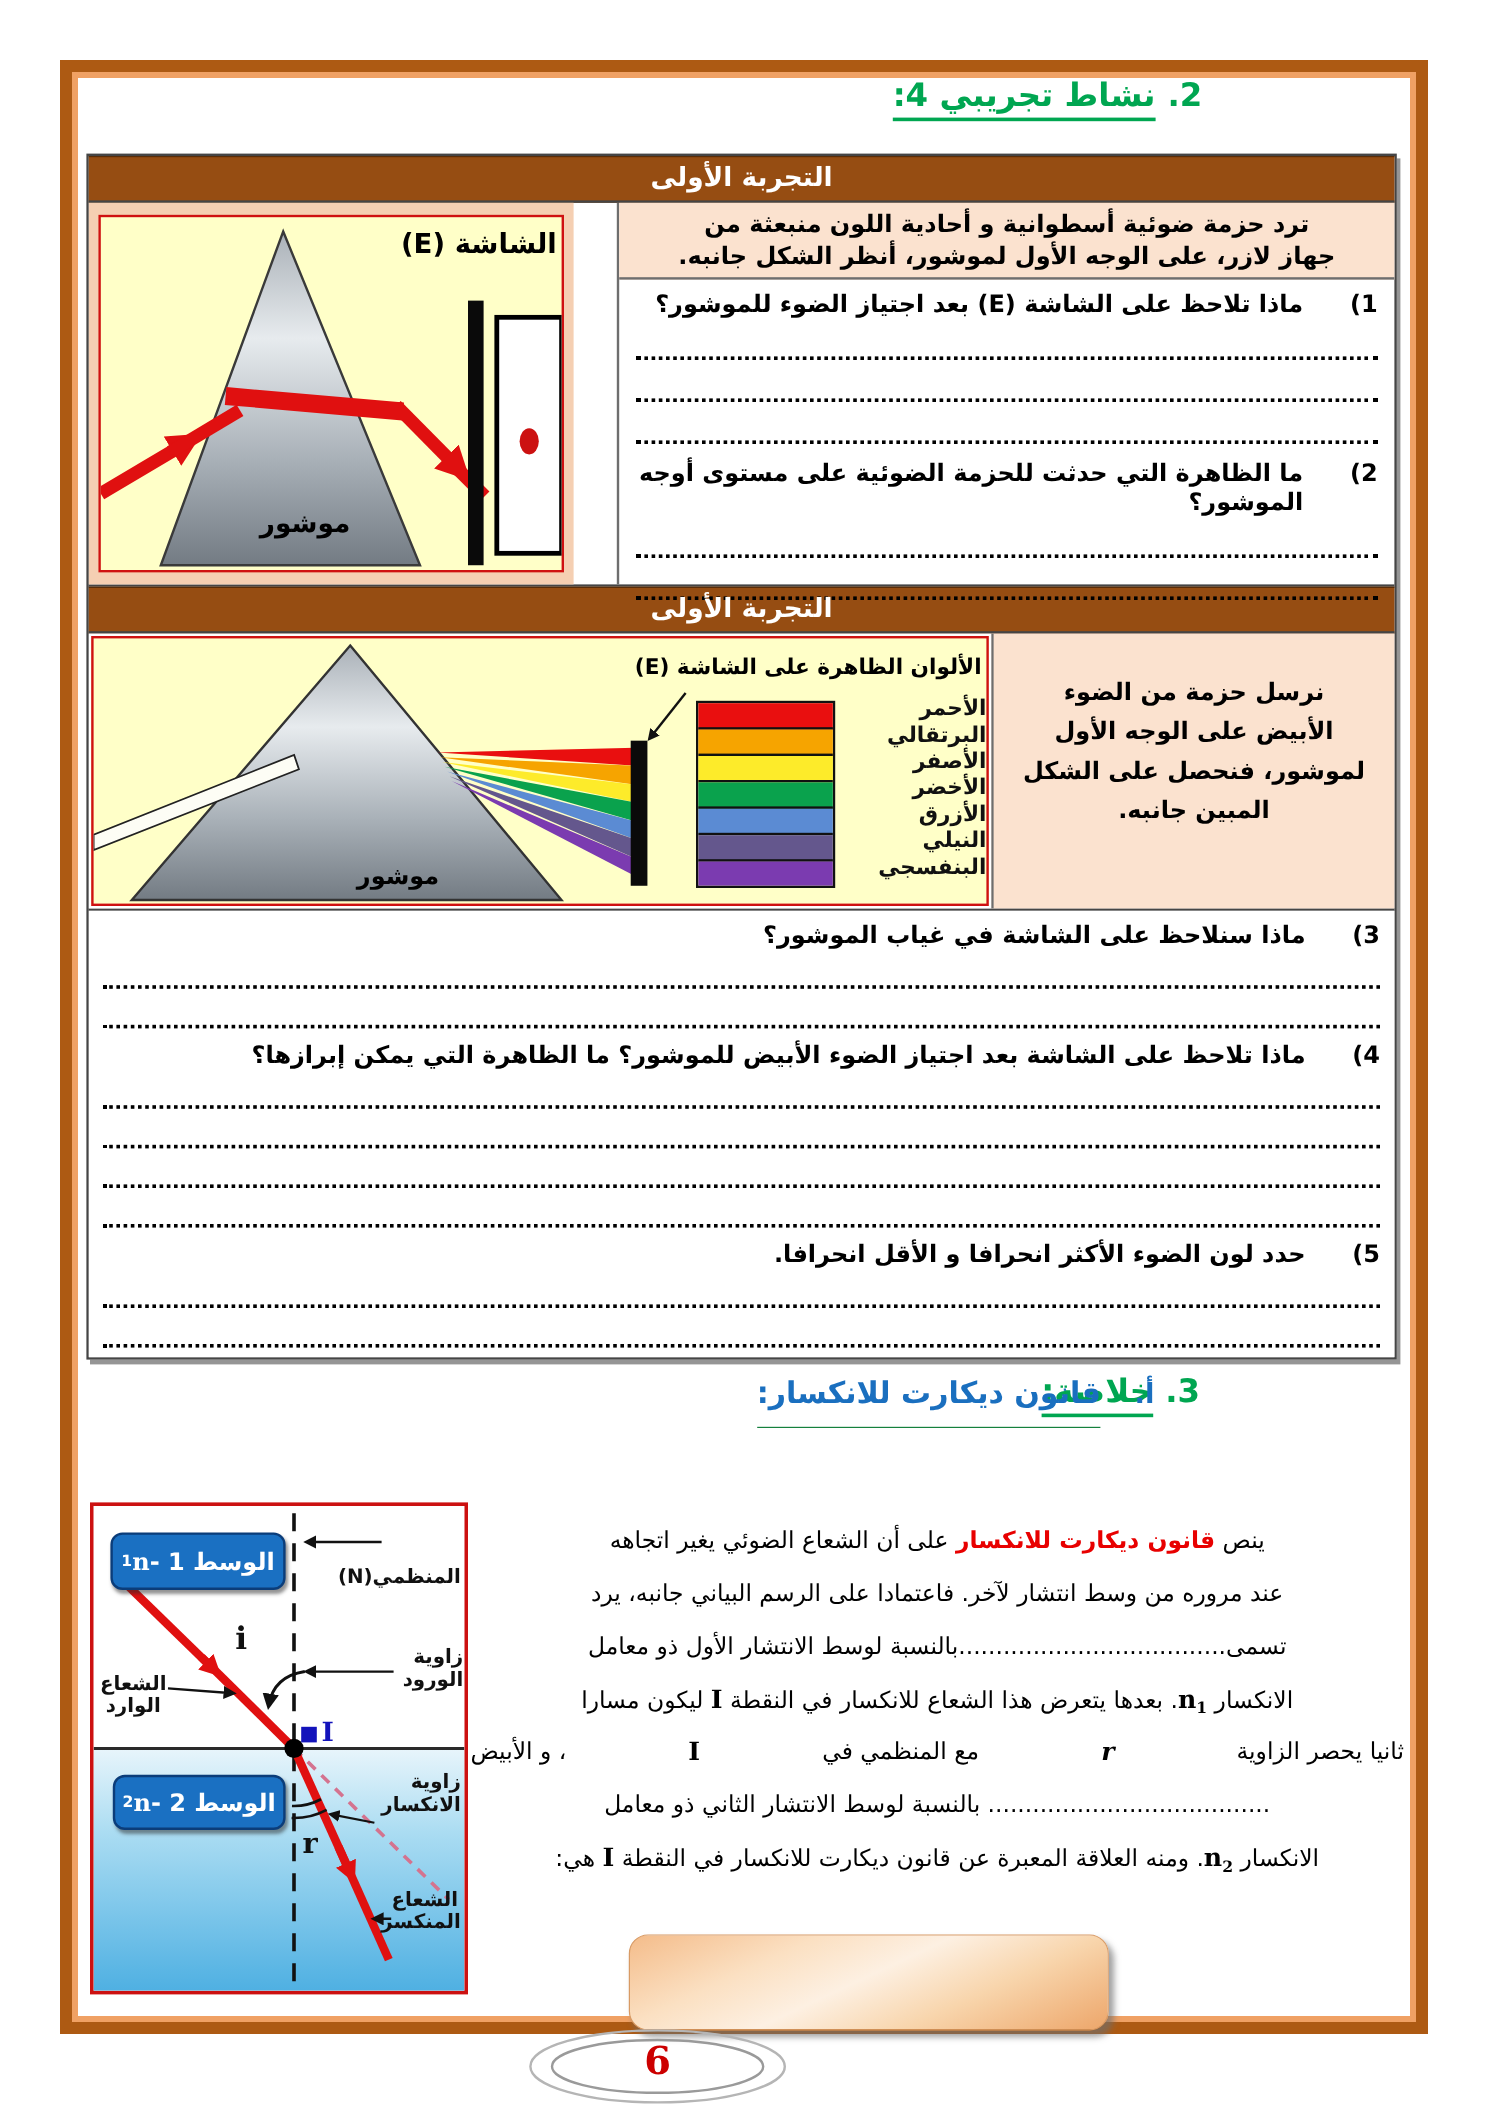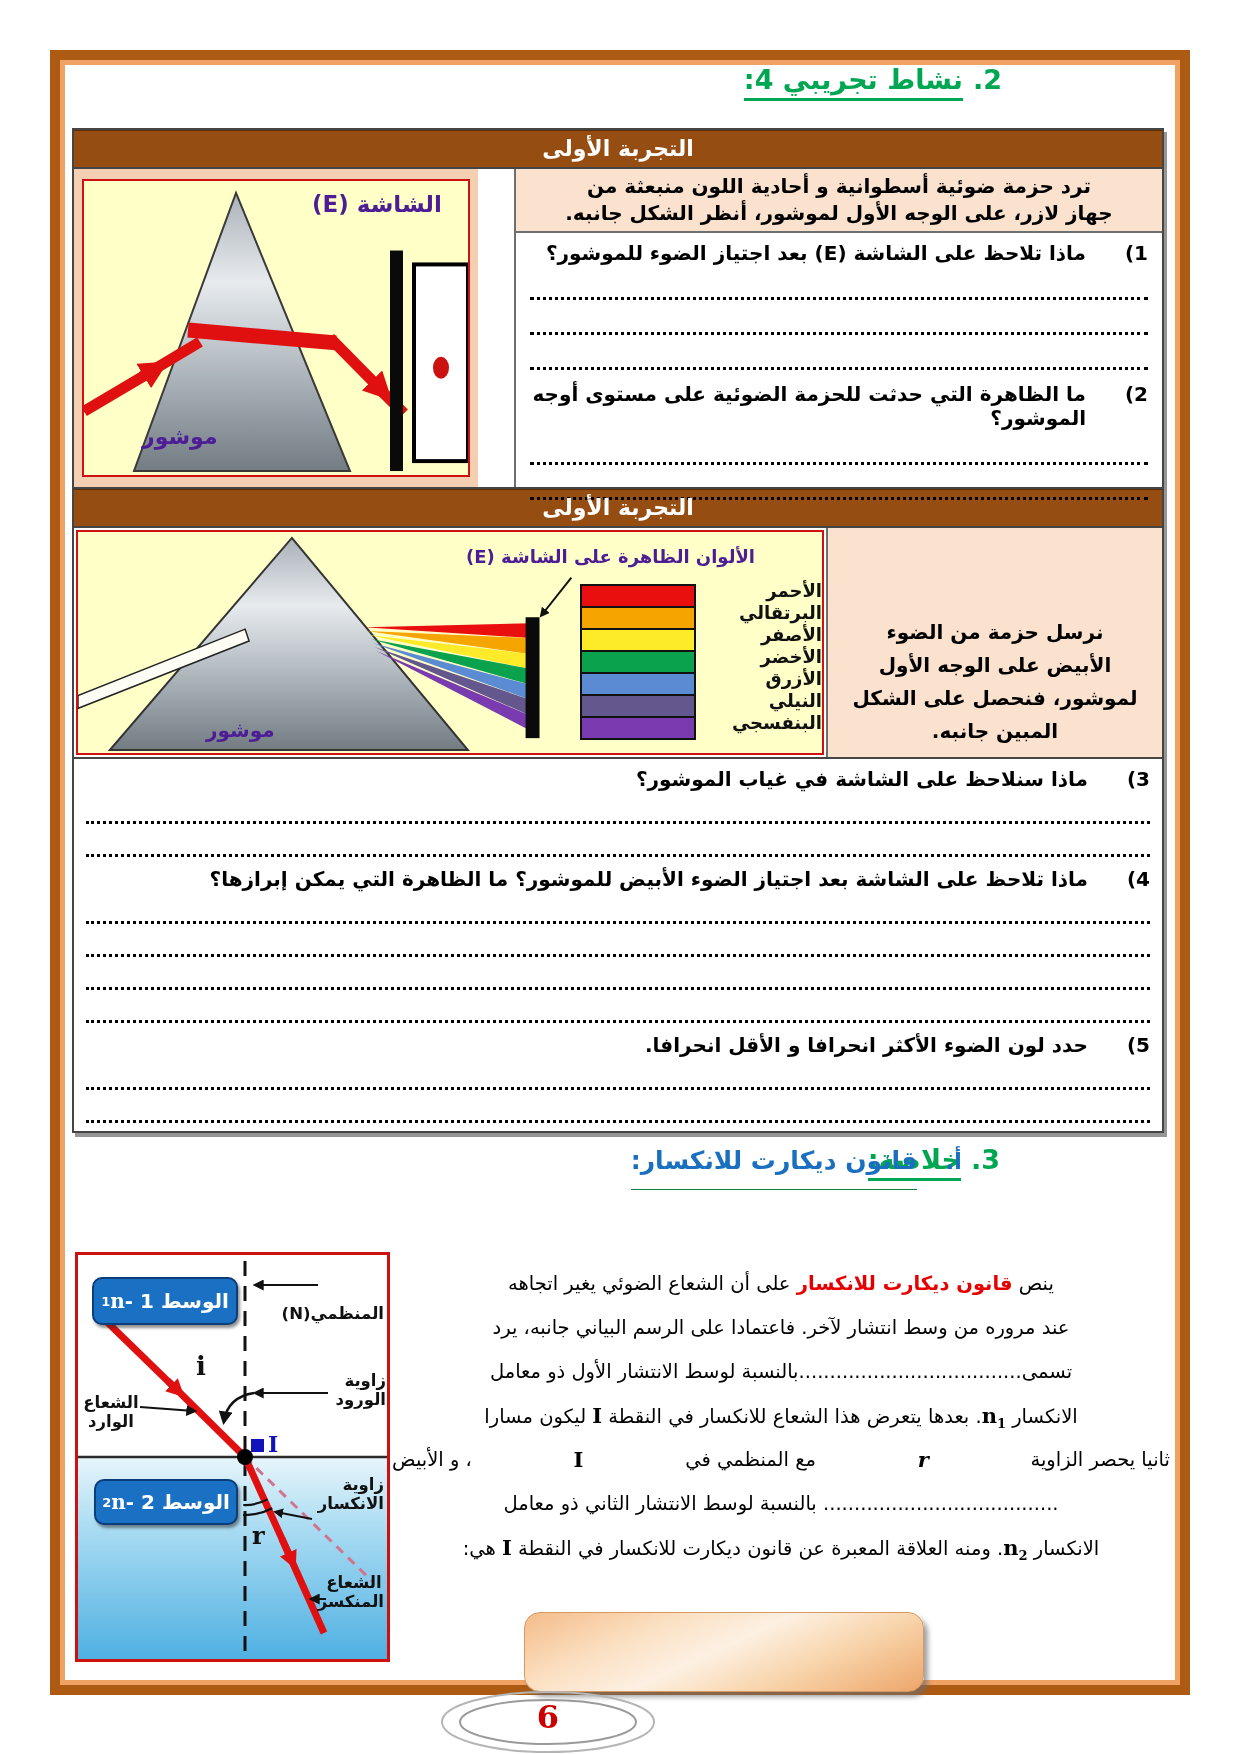--- a/index.html
+++ b/index.html
@@ -29,26 +29,26 @@
     text-align:center;direction:rtl;padding:4px 10px;border-bottom:2px solid #6e6e6e;}
   .qarea{padding:5px 14px 0;direction:rtl;}
   .qrow{display:flex;direction:rtl;gap:28px;font-weight:bold;font-size:20px;align-items:flex-start;margin-top:3px;}
   .qrow .qnum{min-width:34px;}
   .qrow.nowrap .qtext{white-space:nowrap;}
   .dotline{height:32px;border-bottom:3px dotted #000;}
   .figcol1{width:404px;background:#f5cfb2;padding:10px 8px;box-sizing:border-box;}
   .figbox{position:relative;width:100%;height:100%;background:#ffffc8;border:2px solid #cf1111;box-sizing:border-box;}
   .body2{display:flex;direction:rtl;height:231px;border-bottom:2px solid #454545;box-sizing:border-box;}
   .desc2{width:336px;background:#fbe2cf;border-left:2px solid #6e6e6e;box-sizing:border-box;
-    font-weight:bold;font-size:20px;line-height:33px;text-align:center;direction:rtl;padding-top:88px;}
+    font-weight:bold;font-size:20px;line-height:33px;text-align:center;direction:rtl;padding-top:32px;}
   .figcol2{flex:1;background:#fff;padding:2px;box-sizing:border-box;}
   .q345{padding:5px 12px 8px;background:#fff;direction:rtl;}
   .q345 .dotline{height:30px;}
   
-  .figlabel{position:absolute;font-weight:bold;color:#4c1d95;direction:rtl;text-align:left;}
+  .figlabel{position:absolute;font-weight:bold;color:#000000;direction:rtl;text-align:right;}
   .svgfill{position:absolute;left:0;top:0;width:100%;height:100%;}
   
   .spec-stack{position:absolute;left:502px;top:52px;width:112px;border:2px solid #111;}
   .spec-row{height:20px;border-bottom:2px solid #111;}
   .spec-row:last-child{border-bottom:none;}
   .spec-labels{position:absolute;left:620px;top:48px;width:124px;direction:rtl;text-align:right;}
   .spec-label{height:22px;line-height:22px;font-weight:bold;font-size:18px;color:#111;}
   
   .para{position:absolute;left:392px;top:1262px;width:778px;direction:rtl;font-size:19.5px;color:#000;}
   .pline{height:44px;line-height:44px;text-align:center;white-space:nowrap;}

